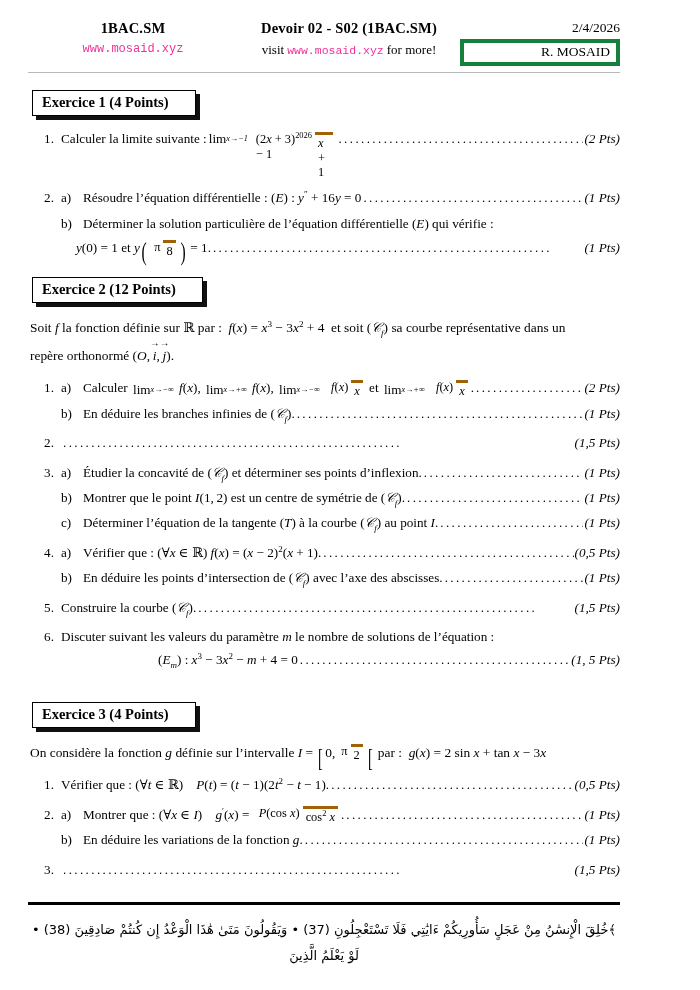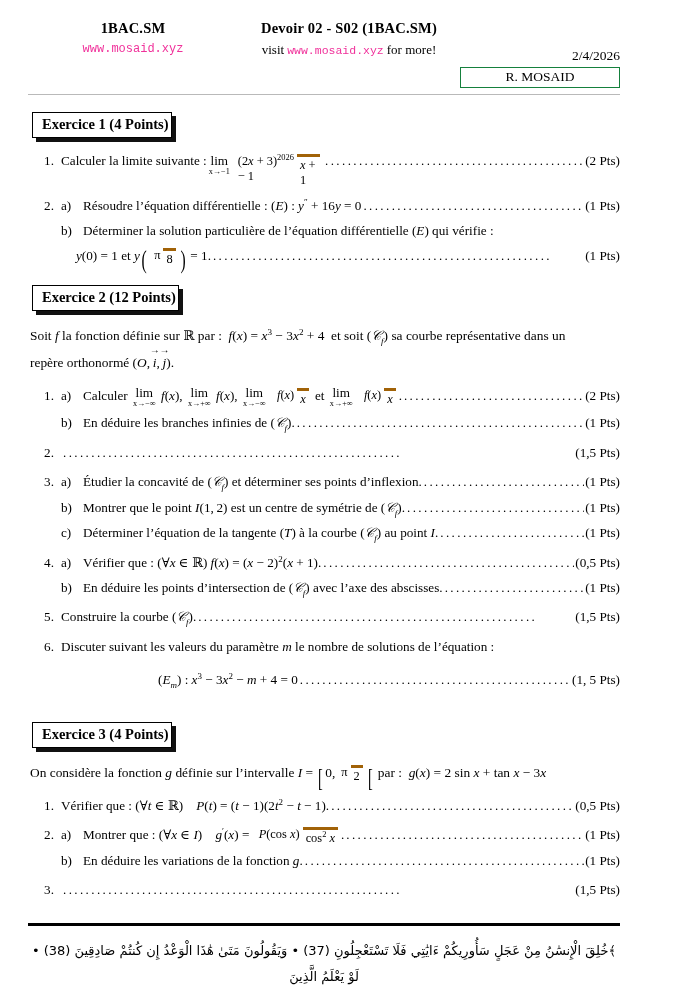--- a/index.html
+++ b/index.html
@@ -28,21 +28,21 @@
     position: relative;
     padding-top: 18px;
   }
   .header-grid {
     display: grid;
     grid-template-columns: 210px 1fr 160px;
     align-items: start;
   }
   .hdr-left { text-align: center; }
   .hdr-mid  { text-align: center; }
-  .hdr-right{ text-align: right; margin-top: 28px; }
+  .hdr-right{ text-align: right; }
 
   .hdr-title {
     font-weight: bold;
     font-size: 14.5px;
     letter-spacing: .2px;
     line-height: 1.5;
   }
   .hdr-url {
     font-family: "Liberation Mono", "DejaVu Sans Mono", monospace;
     color: #f0309a;
@@ -57,42 +57,41 @@
     font-family: "Liberation Mono", "DejaVu Sans Mono", monospace;
     color: #f0309a;
     font-size: 11.5px;
     padding: 0 3px;
   }
   .hdr-date {
     font-size: 13.5px;
     line-height: 1.5;
   }
   .hdr-author {
-    border: 1px solid #15803d;
+    border: 4px solid #15803d;
     display: block;
     font-size: 13.5px;
-    text-align: center;
     padding: 1px 6px 2px 6px;
     margin-top: 1px;
   }
   .header-rule {
     border: 0;
     border-top: 1px solid #b9b9b9;
     margin: 6px 0 0 0;
   }
 
   
   .ex-wrap {
     margin: 17px 0 0 4px;
   }
   .ex-box {
     display: inline-block;
     position: relative;
     border: 1px solid #000;
-    padding: 3px 2px 4px 9px;
+    padding: 3px 26px 4px 9px;
     font-weight: bold;
     font-size: 14.5px;
     background: #fff;
     box-shadow: 4px 4px 0 0 #111;
   }
 
   
   .para {
     font-size: 13.4px;
     line-height: 1.9;
@@ -135,51 +134,52 @@
     letter-spacing: 2.4px;
     padding: 0 2px;
     color: #000;
     font-size: 13px;
     min-width: 10px;
   }
   .pts {
     flex: 0 0 auto;
     white-space: nowrap;
     padding-left: 1px;
+    font-style: italic;
   }
   .contline {
     margin-left: 48px;
     display: flex;
     align-items: baseline;
     font-size: 13.2px;
     margin-top: 6px;
   }
   .centerline {
     display: flex;
     align-items: center;
     font-size: 13.2px;
-    margin-top: 15px;
+    margin-top: 4px;
     padding-left: 130px;
   }
 
   
   .mi { font-style: italic; font-family: "Liberation Serif", serif; }
   .bb { font-family: "DejaVu Serif", serif; font-style: normal; }
   sup.e { font-size: 0.68em; vertical-align: super; line-height: 0; font-style: normal;}
   sub.e { font-size: 0.68em; vertical-align: sub; line-height: 0; font-style: normal;}
   .lim {
     display: inline-flex;
-    flex-direction: column;
+    flex-direction: row;
     align-items: center;
     vertical-align: middle;
     margin: 0 2px;
     line-height: 1;
   }
   .lim .lm { font-style: normal; font-size: 13.2px; }
-  .lim .sb { font-size: 8.2px; margin-top: 1px; }
+  .lim .sb { font-size: 8.2px; font-style: italic; margin-top: 1px; }
   .frac {
     display: inline-flex;
     flex-direction: row;
     align-items: flex-start;
     vertical-align: middle;
     margin: 0 3px;
     line-height: 1.15;
     font-size: 12.4px;
   }
   .frac .nu { padding: 0 3px 1px 3px; }

